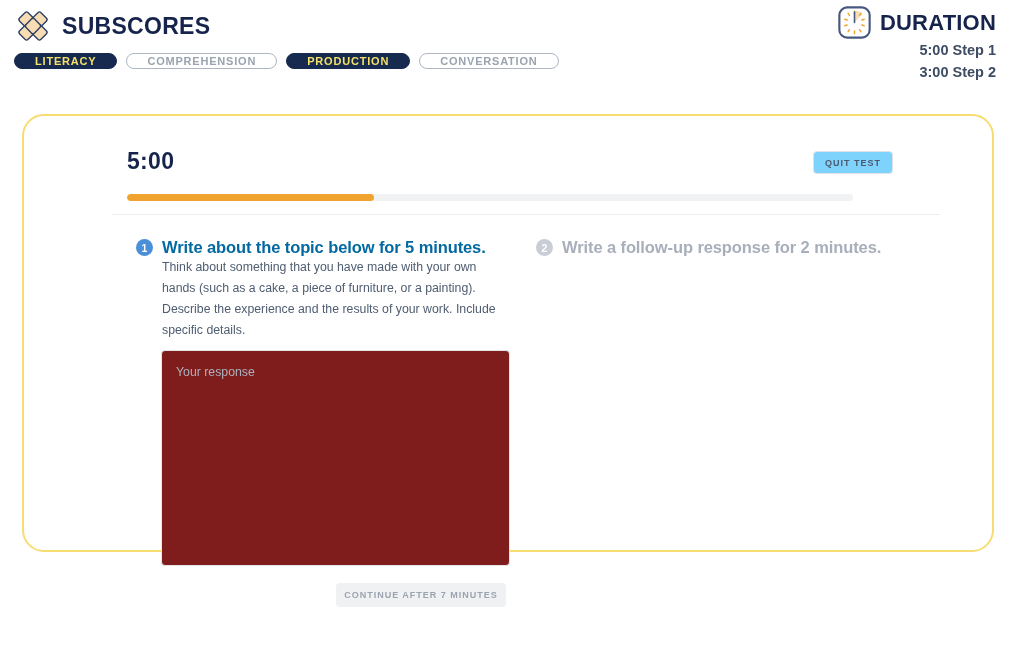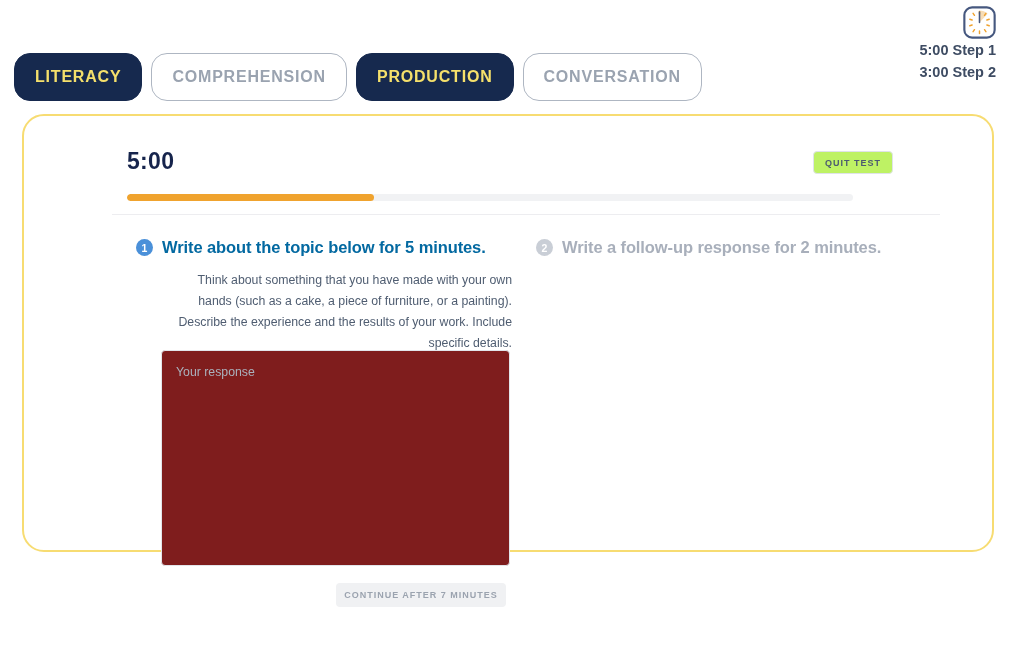--- a/index.html
+++ b/index.html
@@ -46,27 +46,27 @@
 
   .tabs {
     position: absolute;
     left: 14px;
     top: 53px;
     display: flex;
     align-items: center;
     gap: 9px;
   }
   .tab {
-    height: 48px;
+    height: 16px;
     border-radius: 16px;
     padding: 0 20px;
     display: flex;
     align-items: center;
     justify-content: center;
-    font-size: 16px;
+    font-size: 11px;
     font-weight: bold;
     letter-spacing: 0.8px;
     white-space: nowrap;
     cursor: pointer;
     background: #ffffff;
     border: 1.6px solid #aeb6c2;
     color: #9aa3b0;
   }
   .tab.active {
     background: #16294e;
@@ -132,21 +132,21 @@
     position: absolute;
     right: 0;
     top: 3px;
     height: 23px;
     padding: 0 11px;
     display: flex;
     align-items: center;
     justify-content: center;
     border: 1px solid #dfe3e9;
     border-radius: 4px;
-    background: #bef264;
+    background: #7dd3fc;
     font-size: 9px;
     font-weight: bold;
     letter-spacing: 1px;
     color: #4c5a70;
     cursor: pointer;
   }
 
   .progress-track {
     position: absolute;
     left: 103px;
@@ -214,28 +214,27 @@
     width: 395px;
   }
   .step2 {
     position: absolute;
     left: 512px;
     top: 0;
     width: 400px;
   }
 
   .prompt {
-    margin-top: 13px;
+    margin-top: 0;
     margin-left: 26px;
     width: 350px;
     font-size: 12.3px;
     line-height: 1.72;
     color: #4f5d71;
     font-family: "Liberation Sans", sans-serif;
-    text-align: right;
   }
 
   .response-box {
     position: absolute;
     left: 137px;
     top: 234px;
     width: 349px;
     height: 216px;
     border: 1px solid #e2e5ea;
     border-radius: 4px;
@@ -269,20 +268,32 @@
     cursor: default;
   }
 </style>
 </head>
 <body>
 
 <div class="page">
 
   <div class="header">
 
+    <div class="brand">
+      <svg class="brand-logo" viewBox="0 0 44 42">
+        <g stroke="#2d3f63" stroke-width="1.6" fill="#f7dcb4">
+          <rect x="7.5" y="6.5" width="14" height="14" rx="2.6" transform="rotate(45 14.5 13.5)"></rect>
+          <rect x="22.5" y="6.5" width="14" height="14" rx="2.6" transform="rotate(45 29.5 13.5)"></rect>
+          <rect x="7.5" y="21.5" width="14" height="14" rx="2.6" transform="rotate(45 14.5 28.5)"></rect>
+          <rect x="22.5" y="21.5" width="14" height="14" rx="2.6" transform="rotate(45 29.5 28.5)"></rect>
+          <rect x="15" y="14" width="14" height="14" rx="2.6" transform="rotate(45 22 21)"></rect>
+        </g>
+      </svg>
+      <span class="brand-title">SUBSCORES</span>
+    </div>
 
     <div class="tabs">
       <div class="tab active">LITERACY</div>
       <div class="tab">COMPREHENSION</div>
       <div class="tab active">PRODUCTION</div>
       <div class="tab">CONVERSATION</div>
     </div>
 
     <div class="duration">
       <div class="duration-head">
@@ -296,20 +307,21 @@
             <line x1="27" y1="20.4" x2="24.6" y2="19.6"></line>
             <line x1="23.6" y1="26.4" x2="22.2" y2="24.4"></line>
             <line x1="17" y1="28.4" x2="17" y2="25.8"></line>
             <line x1="10.4" y1="26.4" x2="11.8" y2="24.4"></line>
             <line x1="7" y1="20.4" x2="9.4" y2="19.6"></line>
             <line x1="7" y1="13.6" x2="9.4" y2="14.4"></line>
             <line x1="10.4" y1="7.6" x2="11.8" y2="9.6"></line>
           </g>
           <line x1="17" y1="17" x2="17" y2="6.2" stroke="#46587f" stroke-width="1.6" stroke-linecap="round"></line>
         </svg>
+        <span class="duration-title">DURATION</span>
       </div>
       <div class="duration-line">5:00 Step 1</div>
       <div class="duration-line">3:00 Step 2</div>
     </div>
   </div>
 
   <div class="card">
 
     <div class="timer-row">
       <div class="timer-value">5:00</div>

